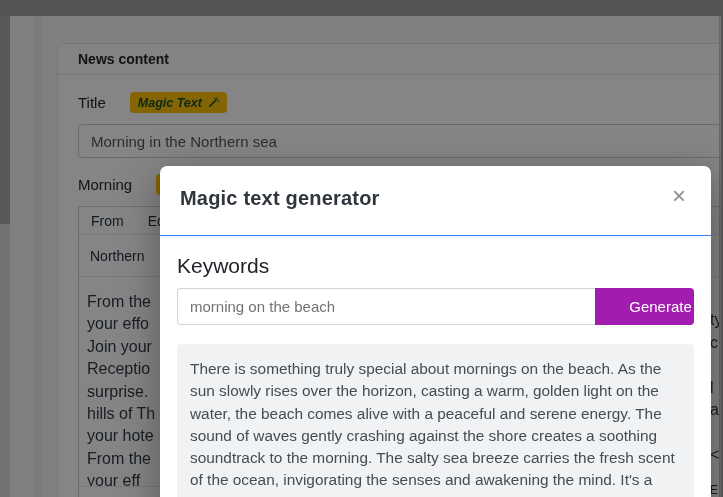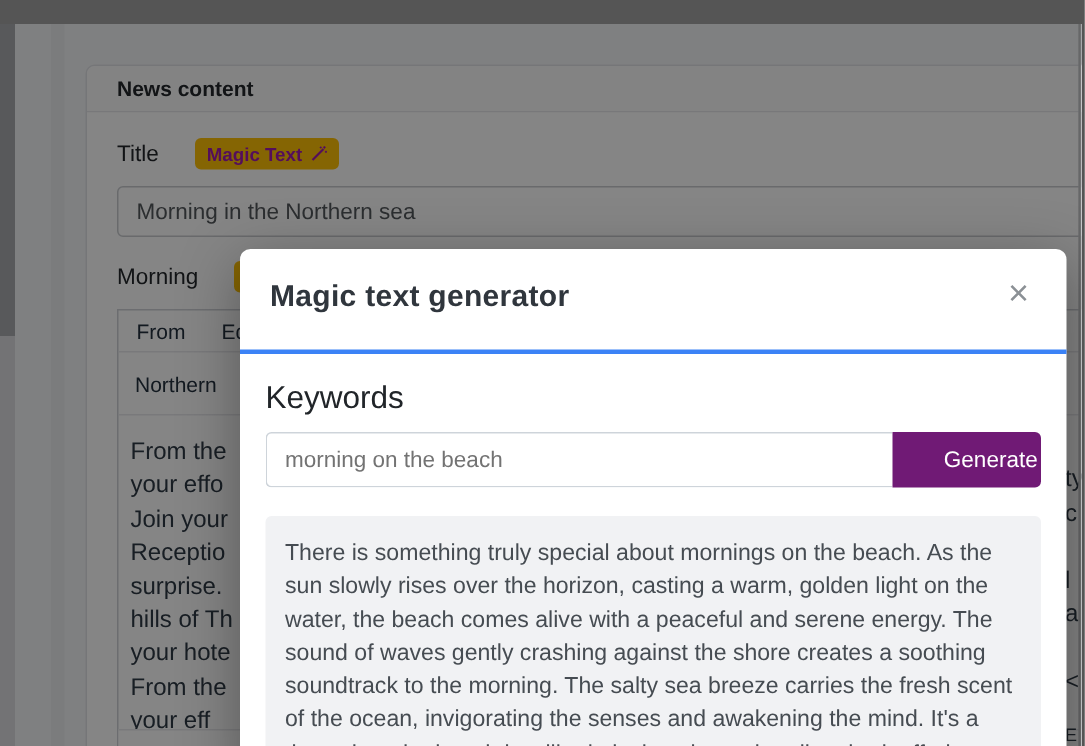--- a/index.html
+++ b/index.html
@@ -21,22 +21,22 @@
   .card-header {
     position:absolute; left:0; top:0; right:0; height:31px;
     display:flex; align-items:center; padding-left:20px;
     background:#fbfbfc; border-bottom:1px solid #e6e7ea; border-radius:6px 6px 0 0;
   }
   .card-header .hdr { font-size:14px; font-weight:bold; color:#23272b; }
   .field-row { position:absolute; left:20px; display:flex; align-items:center; gap:24px; }
   .field-label { font-size:15px; color:#23272b; }
   .badge {
     display:inline-flex; align-items:center; gap:5px;
-    background:#ffc107; color:#a21caf; font-size:12.5px; font-weight:bold;
-    padding:3.5px 8px; border-radius:4px; cursor:pointer;
+    background:#ffc107; color:#14532d; font-size:12.5px; font-weight:bold;
+    padding:3.5px 8px; border-radius:4px; cursor:pointer;font-style:italic;
   }
   .badge svg { width:12px; height:12px; }
   .text-input {
     position:absolute; left:20px; height:34px; width:690px;
     border:1px solid #c9ccd0; border-radius:4px; padding:0 12px;
     font-size:15px; color:#54585c; background:#fff;
     font-family:"Liberation Sans", sans-serif; outline:none;
   }
   .editor {
     position:absolute; left:20px; top:162px; width:690px; height:294px;
@@ -51,21 +51,21 @@
   .statusbar { height:15px; border-top:1px solid #e8e9eb; background:#fff; }
   .frag { position:absolute; left:710px; font-size:16px; color:#2f3a45; white-space:nowrap; }
   
   .backdrop { position:absolute; inset:0; background:rgba(0,0,0,0.48); z-index:5; }
   
   .modal {
     position:absolute; left:160px; top:150px; width:551px; height:360px;
     background:#fff; border-radius:7px; z-index:10;
     box-shadow:0 10px 40px rgba(0,0,0,0.35);
   }
-  .modal-header { position:relative; height:70px; border-bottom:3px solid #3b82f6; padding:21px 20px 0 20px; }
+  .modal-header { position:relative; height:70px; border-bottom:1px solid #3b82f6; padding:21px 20px 0 20px; }
   .modal-title { font-size:20px; font-weight:600; color:#30363d; letter-spacing:0.2px; }
   .modal-close {
     position:absolute; right:16px; top:14px; width:32px; height:32px;
     display:flex; align-items:center; justify-content:center;
     font-size:24px; color:#8b9095; cursor:pointer; background:none; border:none;
     font-family:"Liberation Sans", sans-serif;
   }
   .modal-body { padding:18px 17px 0 17px; }
   .kw-label { font-size:21px; color:#212529; margin-bottom:10px; }
   .input-group { display:flex; height:37px; }
@@ -172,21 +172,21 @@
 
   <div class="modal">
     <div class="modal-header">
       <div class="modal-title">Magic text generator</div>
       <button class="modal-close">×</button>
     </div>
     <div class="modal-body">
       <div class="kw-label">Keywords</div>
       <div class="input-group">
         <input class="kw-input" value="morning on the beach" style="">
-        <button class="generate-btn js-generate" style="background: #701a75; padding-left: 39px;">
+        <button class="generate-btn js-generate" style="background: #a21caf; padding-left: 39px;">
           <span>Generate</span>
           <svg viewBox="0 0 16 16" fill="currentColor">
             <path d="M12.15 2.44 13.56 3.85 3.85 13.56 2.44 12.15z"></path>
             <path d="M13.2 0.6h1v2.2h-1z"></path>
               <path d="M12.6 1.2h2.2v1h-2.2z"></path>
             <path d="M14.6 4.6h1v2h-1z"></path>
               <path d="M14.1 5.1h2v1h-2z"></path>
             <path d="M9.9 0.9h1v1.8h-1z"></path>
               <path d="M9.5 1.3h1.8v1h-1.8z"></path>
           </svg>

